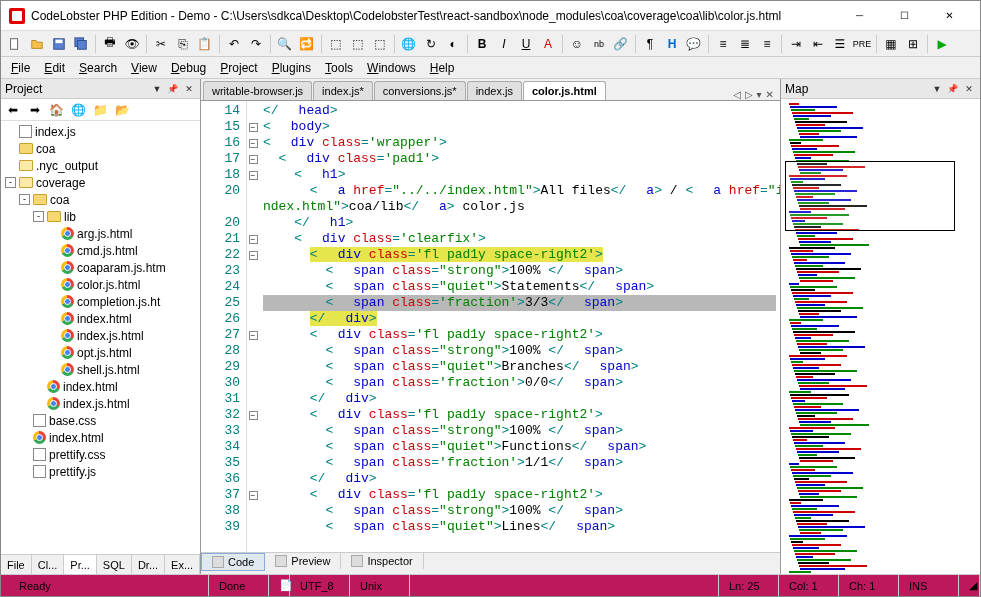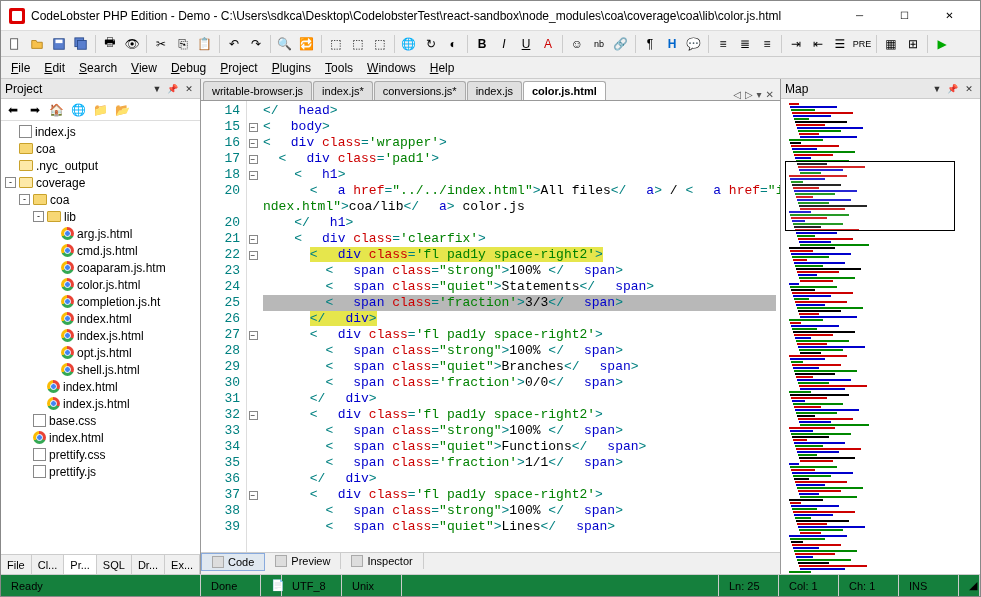--- a/index.html
+++ b/index.html
@@ -60,21 +60,21 @@
 .c-val { color: #008000; }
 .c-op { color: #008080; }
 .c-txt { color: #000; }
 .center-bottom-tabs { height: 22px; border-top: 1px solid #ccc; display: flex; align-items: flex-start; background: #f0f0f0; }
 .cbtab { padding: 2px 10px; border-right: 1px solid #ccc; display: flex; align-items: center; gap: 4px; cursor: pointer; font-size: 11px; }
 .cbtab.active { background: #e0e8f0; border: 1px solid #88aadd; }
 .cbtab .cicon { width: 12px; height: 12px; background: #ddd; border: 1px solid #aaa; }
 .map-body { flex: 1; background: #fff; padding: 4px; overflow: hidden; position: relative; }
 .minimap-line { height: 2px; margin-bottom: 1px; }
 .mm-box { position: absolute; left: 4px; top: 62px; width: 170px; height: 70px; border: 1px solid #000; background: rgba(255,255,255,0.15); }
-.statusbar { height: 22px; background: #15803d; border-top: 1px solid #ccc; display: flex; align-items: center; font-size: 11px; }
+.statusbar { height: 22px; background: #be185d; border-top: 1px solid #ccc; display: flex; align-items: center; font-size: 11px; padding-left: 8px; }
 .statusbar .cell { padding: 0 10px; border-right: 1px solid #ccc; height: 100%; display: flex; align-items: center; }
 .statusbar .cell.grow { flex: 1; }
 .statusbar .cell.w { min-width: 60px; }
 svg.ico { width: 14px; height: 14px; }
 </style>
 </head>
 <body>
 
 <div class="titlebar">
   <div class="icon"></div>

